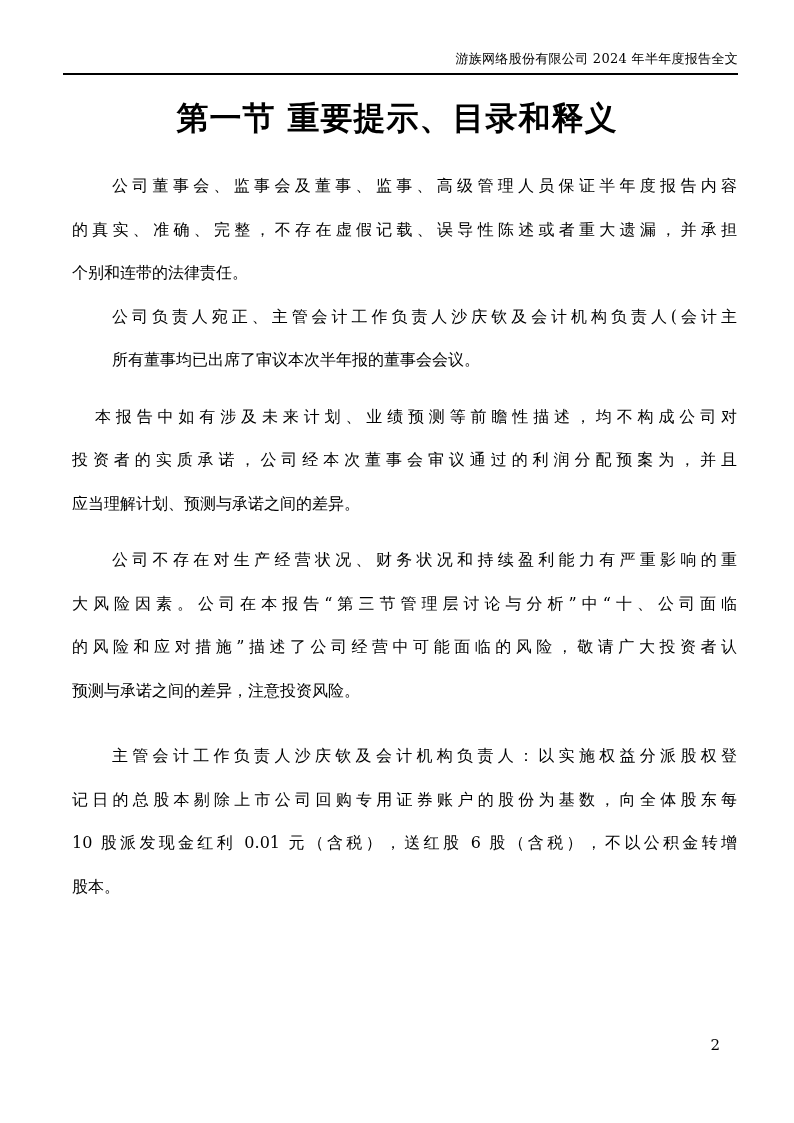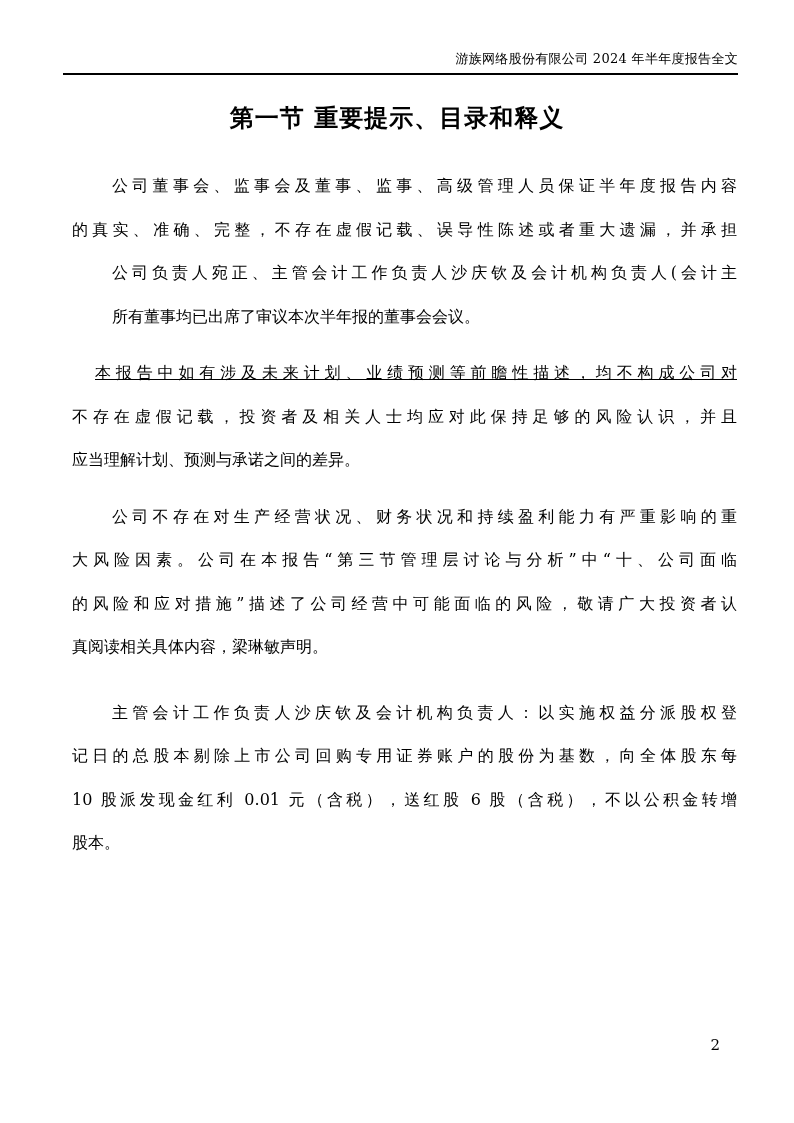--- a/index.html
+++ b/index.html
@@ -25,21 +25,21 @@
     border-bottom: 2px solid #000000;
     text-align: right;
     font-size: 13px;
     line-height: 18px;
     letter-spacing: 0.3px;
   }
   
   .title {
     margin-top: 28px;
     text-align: center;
-    font-size: 24px;
+    font-size: 32px;
     font-weight: bold;
     line-height: 30px;
     letter-spacing: 1px;
   }
   
   .body {
     margin-top: 31px;
     margin-left: 72px;
     margin-right: 57px;
     font-size: 16px;
@@ -48,21 +48,21 @@
   .para.gap-medium { margin-top: 13px; }
   .para.gap-large  { margin-top: 22px; }
   .line {
     line-height: 43.5px;
     text-align: justify;
     text-align-last: justify;
     white-space: normal;
   }
   .line.last { text-align-last: left; }
   .para.indent-normal .line.first { text-indent: 40px; }
-  .para.indent-small  .line.first { text-indent: 23px; text-decoration: underline; }
+  .para.indent-small  .line.first { text-indent: 23px; }
   
   .page-number {
     position: absolute;
     top: 1036px;
     right: 74px;
     font-size: 15px;
     line-height: 18px;
   }
 </style>
 </head>
@@ -72,37 +72,38 @@
   <div class="header">
     <span>游族网络股份有限公司 2024 年半年度报告全文</span>
   </div>
 
   <div class="title">第一节 重要提示、目录和释义</div>
 
   <div class="body">
       <div class="para indent-normal gap-none">
         <div class="line first">公司董事会、监事会及董事、监事、高级管理人员保证半年度报告内容</div>
         <div class="line">的真实、准确、完整，不存在虚假记载、误导性陈述或者重大遗漏，并承担</div>
+        <div class="line last">个别和连带的法律责任。</div>
       </div>
       <div class="para indent-normal gap-none">
         <div class="line first">公司负责人宛正、主管会计工作负责人沙庆钦及会计机构负责人(会计主</div>
       </div>
       <div class="para indent-normal gap-none">
         <div class="line first last">所有董事均已出席了审议本次半年报的董事会会议。</div>
       </div>
       <div class="para indent-small gap-medium">
         <div class="line first">本报告中如有涉及未来计划、业绩预测等前瞻性描述，均不构成公司对</div>
-        <div class="line">不存在虚假记载，投资者及相关人士均应对此保持足够的风险认识，并且</div>
+        <div class="line">投资者的实质承诺，公司经本次董事会审议通过的利润分配预案为，并且</div>
         <div class="line last">应当理解计划、预测与承诺之间的差异。</div>
       </div>
       <div class="para indent-normal gap-medium">
         <div class="line first">公司不存在对生产经营状况、财务状况和持续盈利能力有严重影响的重</div>
         <div class="line">大风险因素。公司在本报告“第三节管理层讨论与分析”中“十、公司面临</div>
         <div class="line">的风险和应对措施”描述了公司经营中可能面临的风险，敬请广大投资者认</div>
-        <div class="line last">真阅读相关具体内容，梁琳敏声明。</div>
+        <div class="line last">预测与承诺之间的差异，注意投资风险。</div>
       </div>
       <div class="para indent-normal gap-large">
         <div class="line first">主管会计工作负责人沙庆钦及会计机构负责人：以实施权益分派股权登</div>
         <div class="line">记日的总股本剔除上市公司回购专用证券账户的股份为基数，向全体股东每</div>
         <div class="line">10 股派发现金红利 0.01 元（含税），送红股 6 股（含税），不以公积金转增</div>
         <div class="line last">股本。</div>
       </div>
     </div>
 
   <div class="page-number">2</div>

